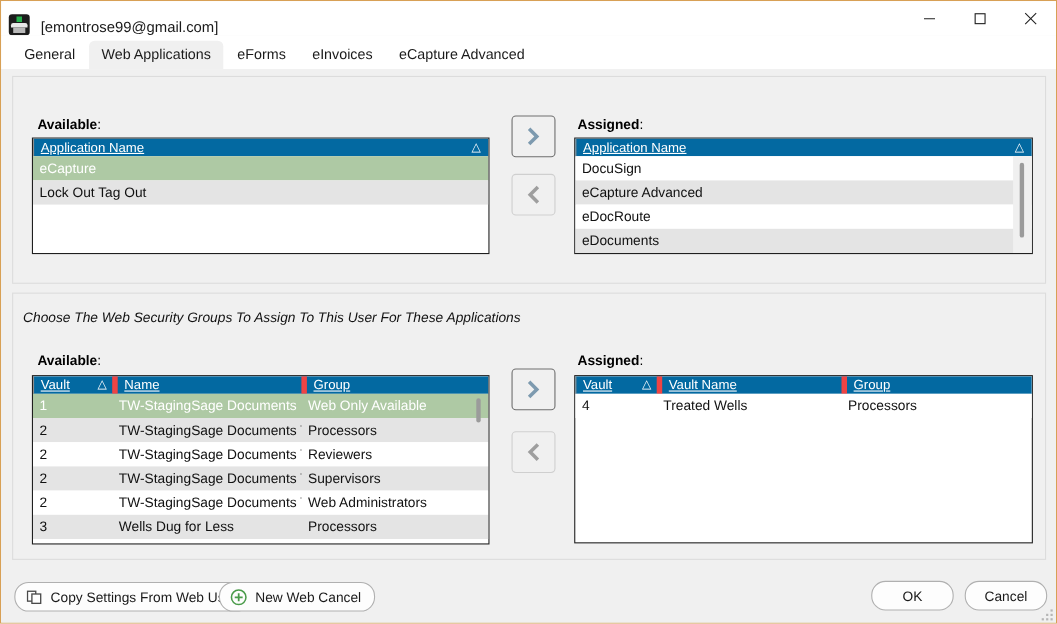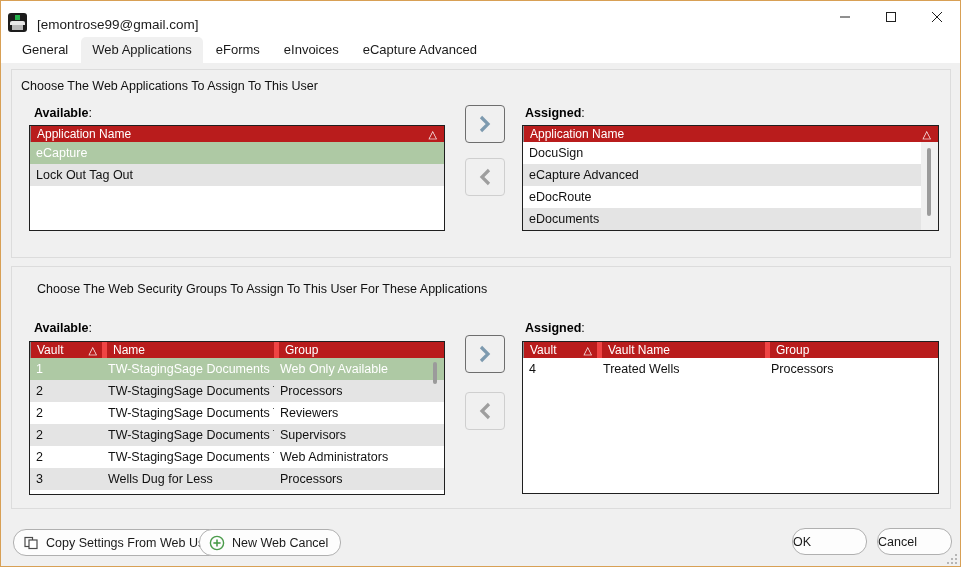--- a/index.html
+++ b/index.html
@@ -142,25 +142,26 @@
   .listview {
     position: absolute;
     box-sizing: border-box;
     border: 1px solid #1f1f1f;
     background: #ffffff;
     overflow: hidden;
   }
   .lv-header {
     display: flex;
     height: 16px;
-    background: #b91c1c;
+    background: #0369a1;
     color: #ffffff;
     font-size: 12px;
     line-height: 16px;
     position: relative;
+    text-decoration: underline;
   }
   .lv-header .hcell {
     position: relative;
     box-sizing: border-box;
     padding-left: 6px;
     border-left: 5px solid #ef4444;
     overflow: hidden;
     white-space: nowrap;
   }
   .lv-header .hcell:first-child { border-left: 1px solid #8e8e8e; }
@@ -243,21 +244,21 @@
   .pillbtn .ico {
     width: 18px; height: 18px;
     margin-left: 8px;
     margin-right: 6px;
     flex: 0 0 auto;
     display: flex;
     align-items: center;
     justify-content: center;
   }
   .pillbtn .lbl { padding-right: 12px; }
-  .pillbtn.plain { }
+  .pillbtn.plain { justify-content: center; }
   .pillbtn.plain .lbl { padding: 0; }
 
   .resizegrip {
     position: absolute;
     right: 3px; bottom: 2px;
     width: 12px; height: 12px;
   }
   .resizegrip i {
     position: absolute;
     width: 2px; height: 2px;
@@ -301,21 +302,20 @@
     <div class="tab active">Web Applications</div>
     <div class="tab">eForms</div>
     <div class="tab">eInvoices</div>
     <div class="tab">eCapture Advanced</div>
   </div>
 
   <div class="content">
 
     <div class="groupbox" id="group-apps"></div>
 
-    <div class="group-caption" style="left:20px; top:16px;">Choose The Web Applications To Assign To This User</div>
 
     <div class="subcaption" style="left:33px; top:43px;"><span>Available</span><span class="colon">:</span></div>
 
     <div class="listview" style="left:28px; top:62px; width:416px; height:106px;">
       <div class="lv-header">
         <div class="hcell" style="width:414px;">
           <span>Application Name</span>
           <span class="sort-marker">△</span>
         </div>
       </div>
@@ -363,21 +363,21 @@
           <div class="cell" style="width:398px;">eDocuments</div>
         </div>
       </div>
       <div class="vscroll" style="top:16px;">
         <div class="thumb" style="top:6px; height:68px;"></div>
       </div>
     </div>
 
     <div class="groupbox" id="group-groups"></div>
 
-    <div class="group-caption" style="left:36px; top:219px;">Choose The Web Security Groups To Assign To This User For These Applications</div>
+    <div class="group-caption" style="left:20px; top:219px;font-style:italic;">Choose The Web Security Groups To Assign To This User For These Applications</div>
 
     <div class="subcaption" style="left:33px; top:258px;"><span>Available</span><span class="colon">:</span></div>
 
     <div class="listview" style="left:28px; top:278px; width:416px; height:154px;">
       <div class="lv-header">
         <div class="hcell" style="width:72px;">
           <span>Vault</span>
           <span class="sort-marker" style="right:5px;">△</span>
         </div>
         <div class="hcell" style="width:172px;">

